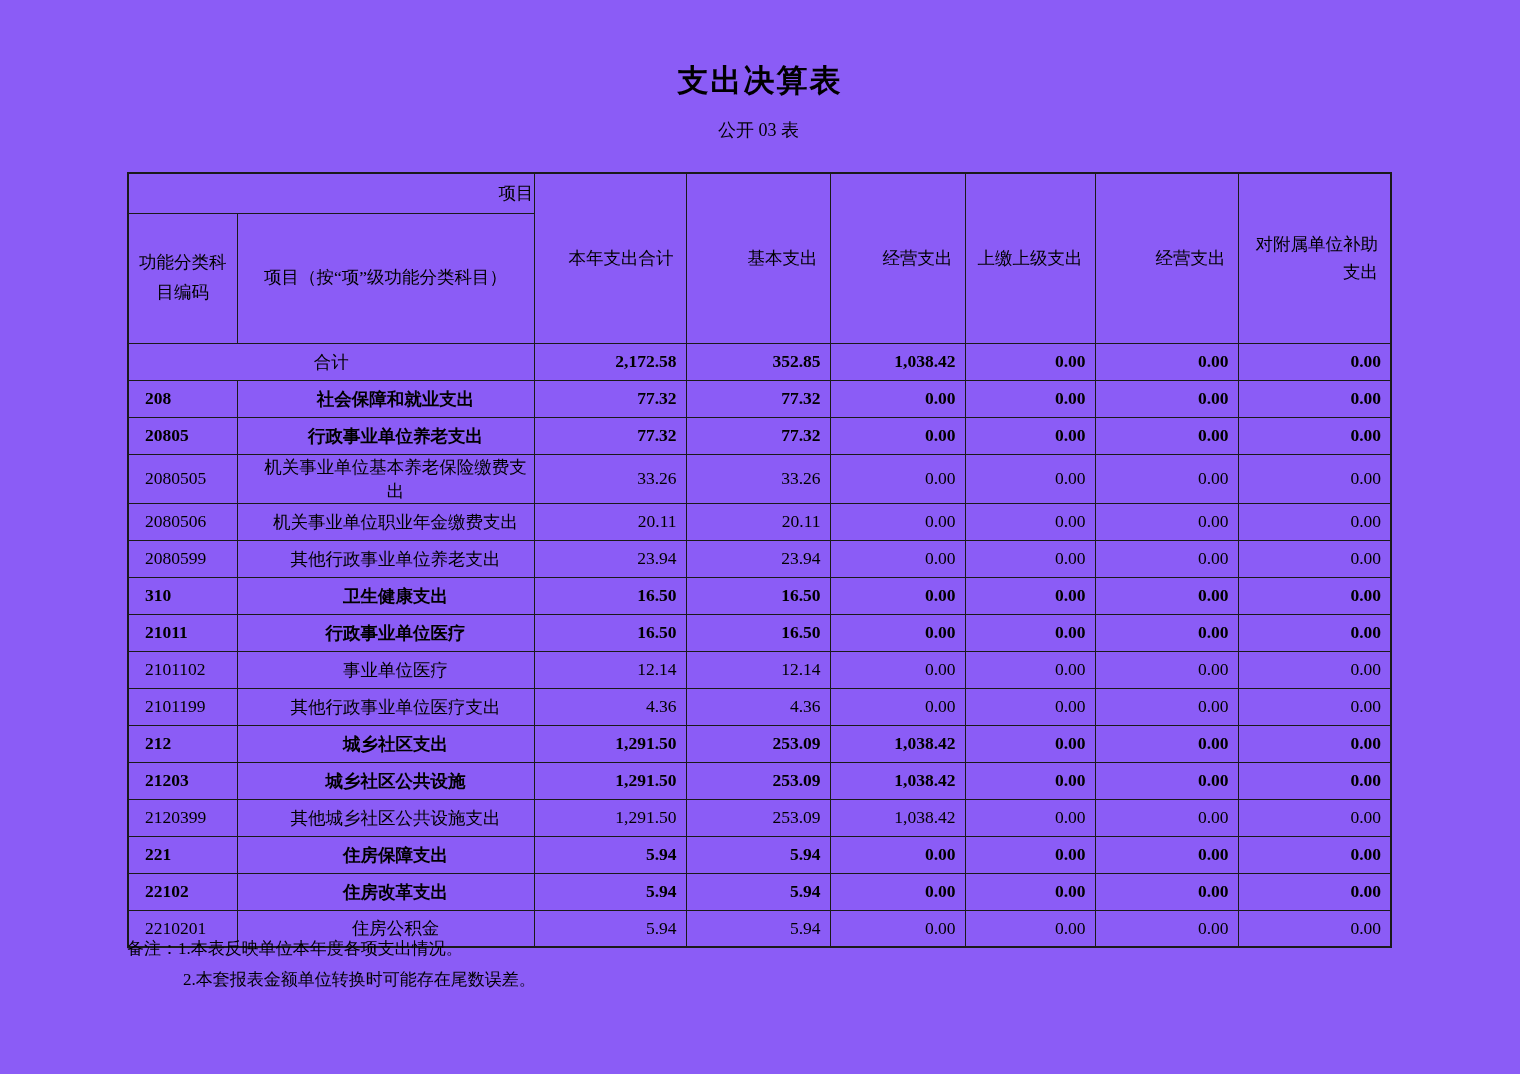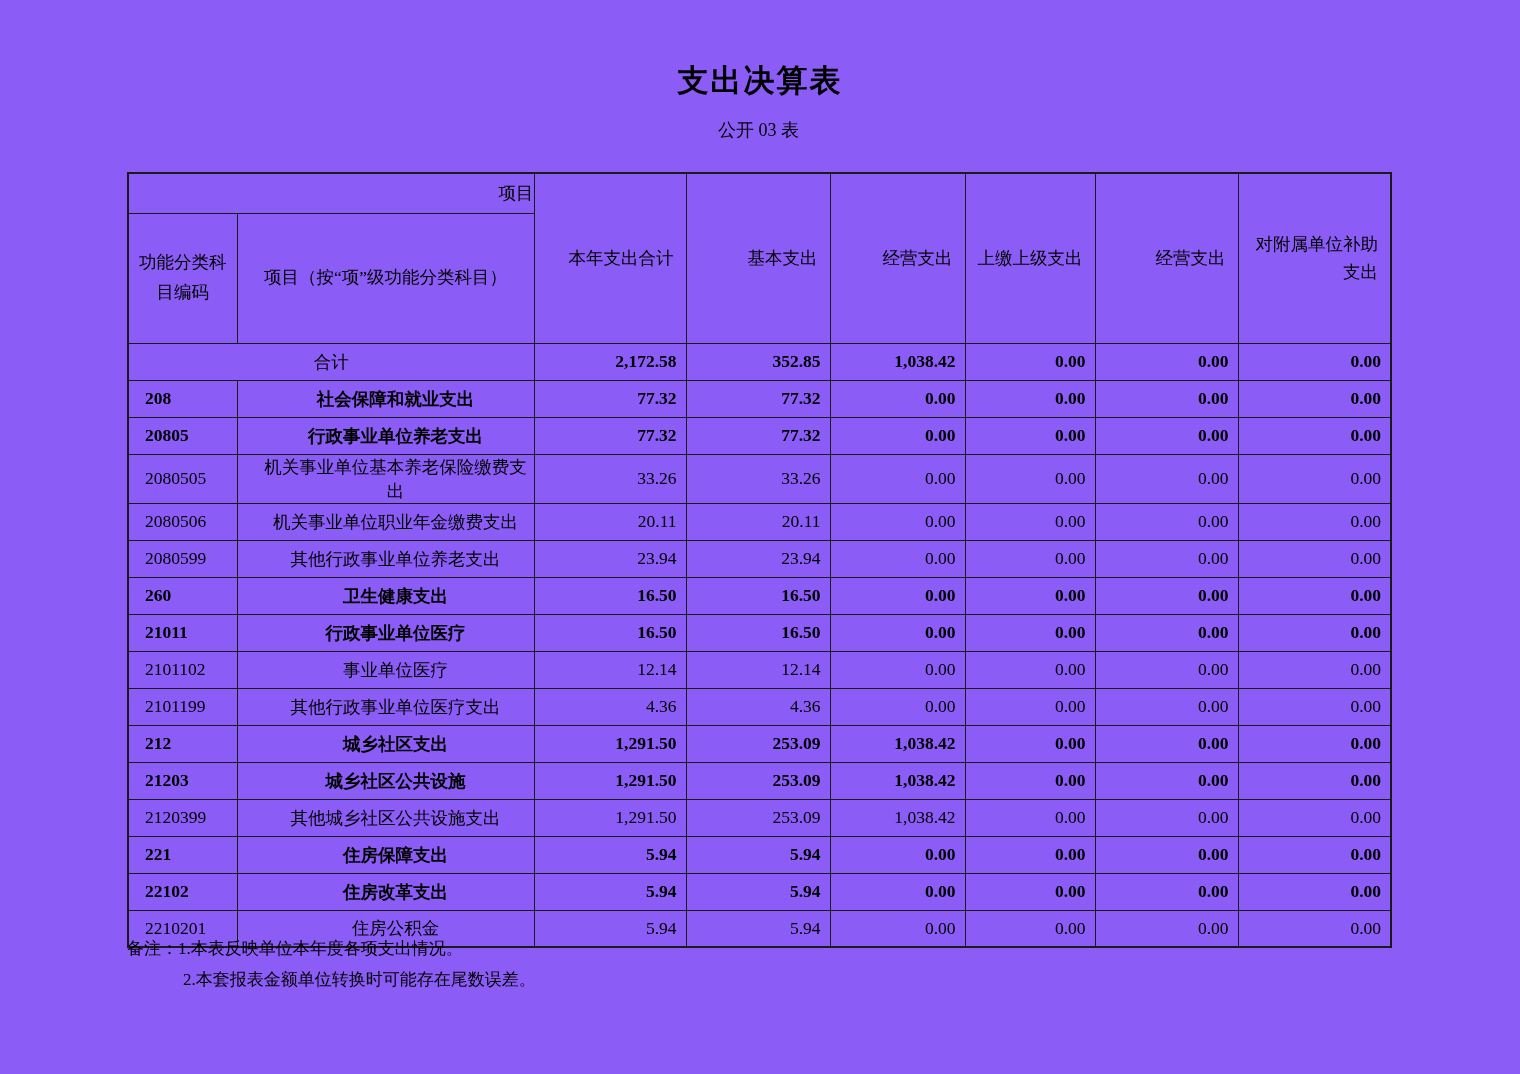--- a/index.html
+++ b/index.html
@@ -158,21 +158,21 @@
           <td class="code-cell">2080599</td>
           <td class="name-cell">其他行政事业单位养老支出</td>
           <td class="num-cell">23.94</td>
           <td class="num-cell">23.94</td>
           <td class="num-cell">0.00</td>
           <td class="num-cell">0.00</td>
           <td class="num-cell">0.00</td>
           <td class="num-cell">0.00</td>
         </tr>
         <tr class="bold-row">
-          <td class="code-cell">260</td>
+          <td class="code-cell">310</td>
           <td class="name-cell">卫生健康支出</td>
           <td class="num-cell">16.50</td>
           <td class="num-cell">16.50</td>
           <td class="num-cell">0.00</td>
           <td class="num-cell">0.00</td>
           <td class="num-cell">0.00</td>
           <td class="num-cell">0.00</td>
         </tr>
         <tr class="bold-row">
           <td class="code-cell">21011</td>

